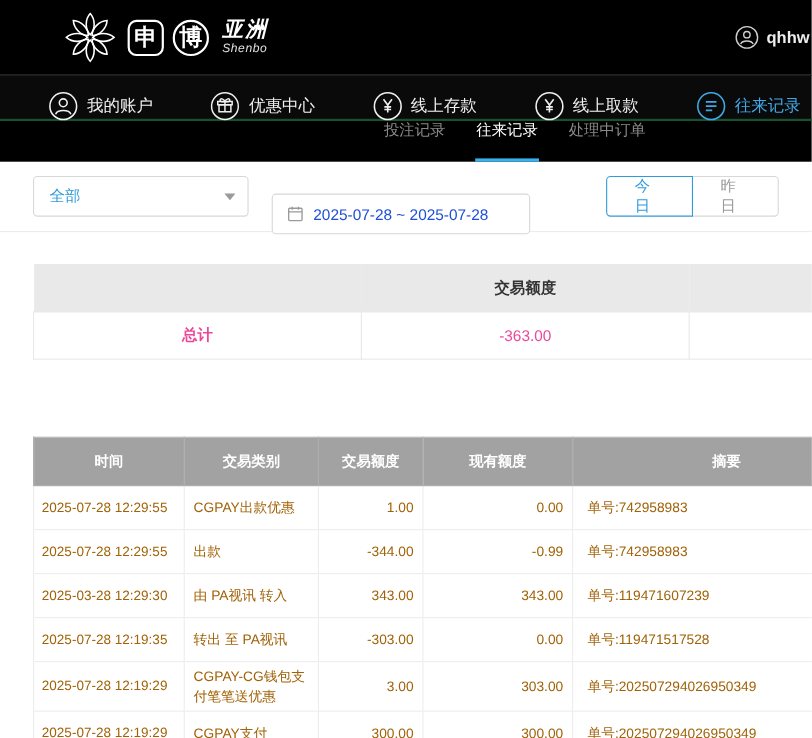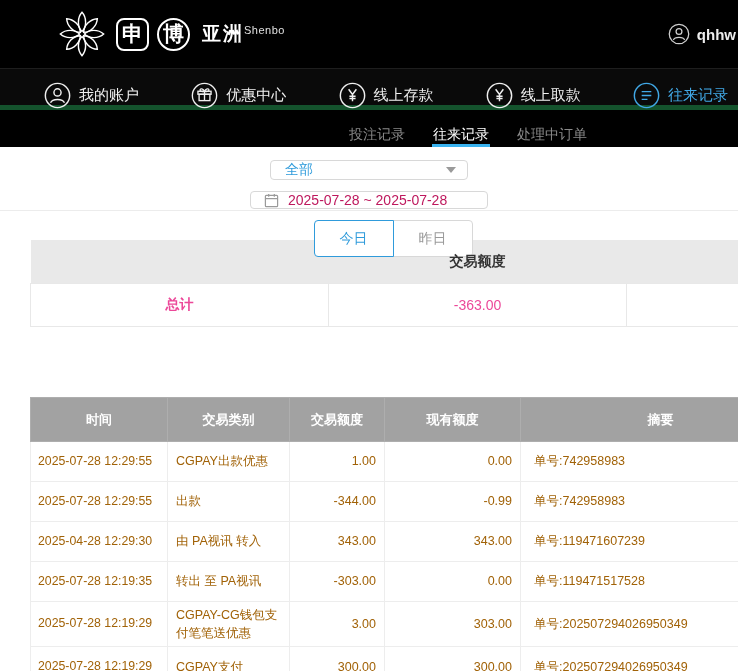--- a/index.html
+++ b/index.html
@@ -13,51 +13,51 @@
   .page{width:738px;height:671px;overflow:hidden;position:relative;}
 
   
   .topbar{height:68px;background:#000;display:flex;align-items:center;
     padding-left:56px;box-sizing:border-box;position:relative;}
   .brand{display:flex;align-items:center;gap:8px;cursor:pointer;}
   .char-box{width:33px;height:33px;border:2px solid #fff;color:#fff;font-size:21px;
     display:flex;align-items:center;justify-content:center;box-sizing:border-box;font-weight:bold;}
   .char-box.sq{border-radius:8px;}
   .char-box.ci{border-radius:50%;}
-  .brand-col{display:flex;flex-direction:row;color:#fff;line-height:1.1;margin-left:4px;}
+  .brand-col{display:flex;flex-direction:column;color:#fff;line-height:1.1;margin-left:4px;font-style:italic;}
   .brand-region{font-size:19px;font-weight:bold;letter-spacing:2px;}
   .brand-latin{font-size:11px;color:#e0e0e0;letter-spacing:.5px;}
   .user{position:absolute;right:2px;top:50%;transform:translateY(-50%);
     display:flex;align-items:center;gap:7px;color:#ededed;font-size:15px;cursor:pointer;font-weight:bold;}
 
   
-  .mainnav{height:42px;background:#0a0a0a;border-top:1px solid #1e1e1e;border-bottom:5px solid #14532d;
+  .mainnav{height:42px;background:#0a0a0a;border-top:1px solid #1e1e1e;border-bottom:2px solid #14532d;
     display:flex;align-items:center;justify-content:space-between;
     padding:16px 10px 0 44px;box-sizing:border-box;}
   .nav-item{display:flex;align-items:center;gap:8px;color:#f0f0f0;font-size:15px;cursor:pointer;}
   .nav-item svg{display:block;}
   .nav-item.active{color:#41a8e6;}
 
   
   .subnav{height:37px;background:#000;display:flex;justify-content:flex-start;
     padding-left:348px;gap:26px;font-size:14px;color:#8a8a8a;box-sizing:border-box;}
-  .tab{display:flex;align-items:flex-end;border-bottom:3px solid transparent;
+  .tab{display:flex;align-items:flex-start;border-bottom:3px solid transparent;
     box-sizing:border-box;cursor:pointer;padding:0 1px;}
   .tab.active{color:#fff;border-bottom-color:var(--underline);}
 
   
-  .filters{display:flex;align-items:center;gap:11px;margin:13px 30px 0;height:37px;flex-direction:column;}
+  .filters{display:flex;align-items:flex-start;gap:21px;margin:13px 30px 0;height:37px;}
   .select-box{width:198px;height:37px;box-sizing:border-box;border:1px solid #d8d8d8;border-radius:4px;
     display:flex;align-items:center;justify-content:space-between;padding:0 11px 0 14px;
     font-size:14px;color:var(--accent);background:#fff;cursor:pointer;}
   .caret{width:0;height:0;border-left:5px solid transparent;border-right:5px solid transparent;
     border-top:6px solid #9a9a9a;}
   .date-box{width:238px;height:37px;box-sizing:border-box;border:1px solid #d8d8d8;border-radius:4px;
-    display:flex;align-items:center;gap:9px;padding:0 13px;font-size:14px;color:#be185d;
-    background:#fff;cursor:pointer;}
+    display:flex;align-items:center;gap:9px;padding:0 13px;font-size:14px;color:#1d4ed8;
+    background:#fff;cursor:pointer;margin-top:16px;}
   .qgroup{display:flex;padding-left:48px;}
   .qbtn{height:37px;box-sizing:border-box;border:1px solid #d8d8d8;background:#fff;color:#9a9a9a;
     font-size:14px;padding:0 25px;display:flex;align-items:center;margin-left:-1px;cursor:pointer;}
   .qbtn:first-child{border-radius:4px 0 0 4px;margin-left:0;}
   .qbtn:last-child{border-radius:0 4px 4px 0;}
   .qbtn.active{color:var(--accent);border-color:var(--accent);position:relative;z-index:2;}
   .divider{border:0;border-top:1px solid #ececec;margin-top:13px;}
 
   
   .summary{border-collapse:collapse;table-layout:fixed;width:894px;margin:29px 0 0 30px;}
@@ -243,21 +243,21 @@
           <td class="c-sum">单号:742958983</td>
         </tr>
         <tr>
           <td class="c-time">2025-07-28 12:29:55</td>
           <td class="c-type">出款</td>
           <td class="c-amt">-344.00</td>
           <td class="c-bal">-0.99</td>
           <td class="c-sum">单号:742958983</td>
         </tr>
         <tr>
-          <td class="c-time">2025-04-28 12:29:30</td>
+          <td class="c-time">2025-03-28 12:29:30</td>
           <td class="c-type">由 PA视讯 转入</td>
           <td class="c-amt">343.00</td>
           <td class="c-bal">343.00</td>
           <td class="c-sum">单号:119471607239</td>
         </tr>
         <tr>
           <td class="c-time">2025-07-28 12:19:35</td>
           <td class="c-type">转出 至 PA视讯</td>
           <td class="c-amt">-303.00</td>
           <td class="c-bal">0.00</td>

